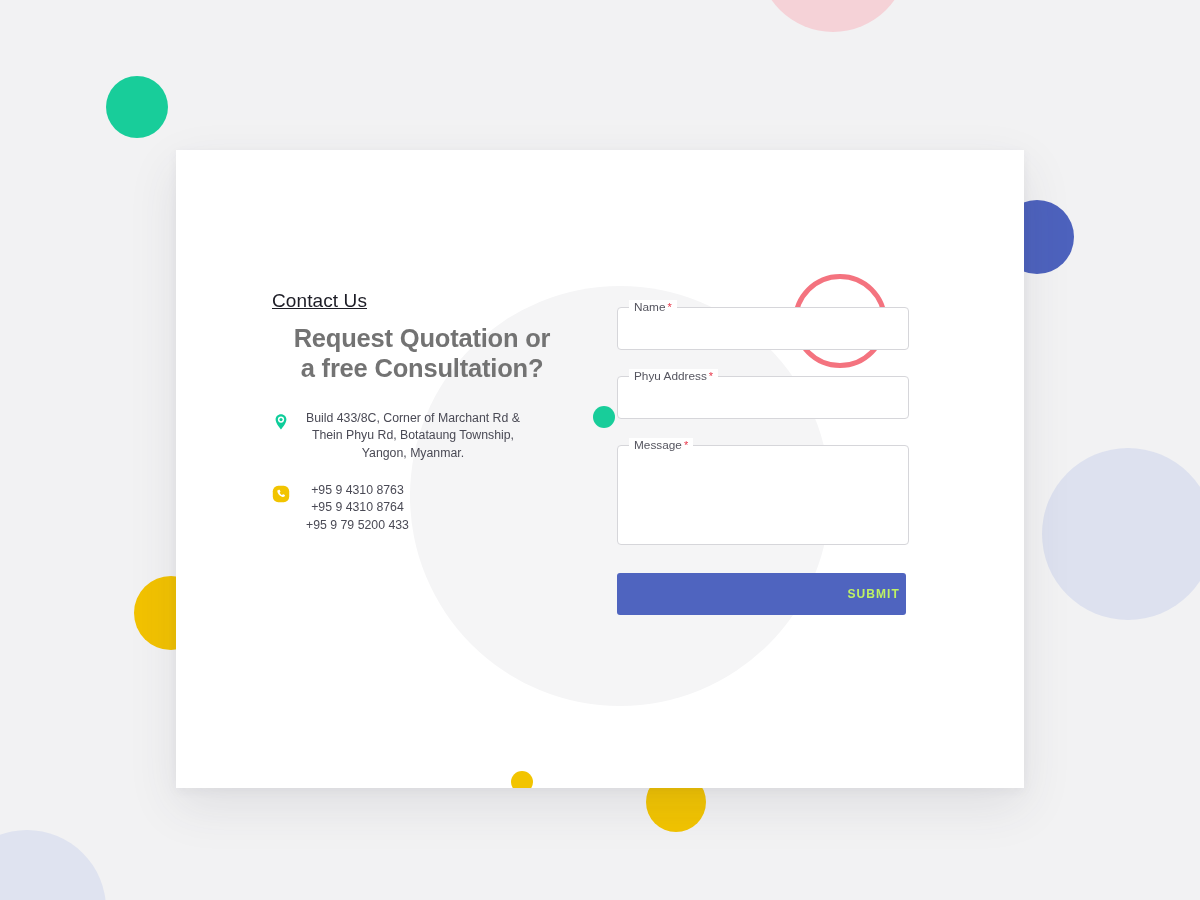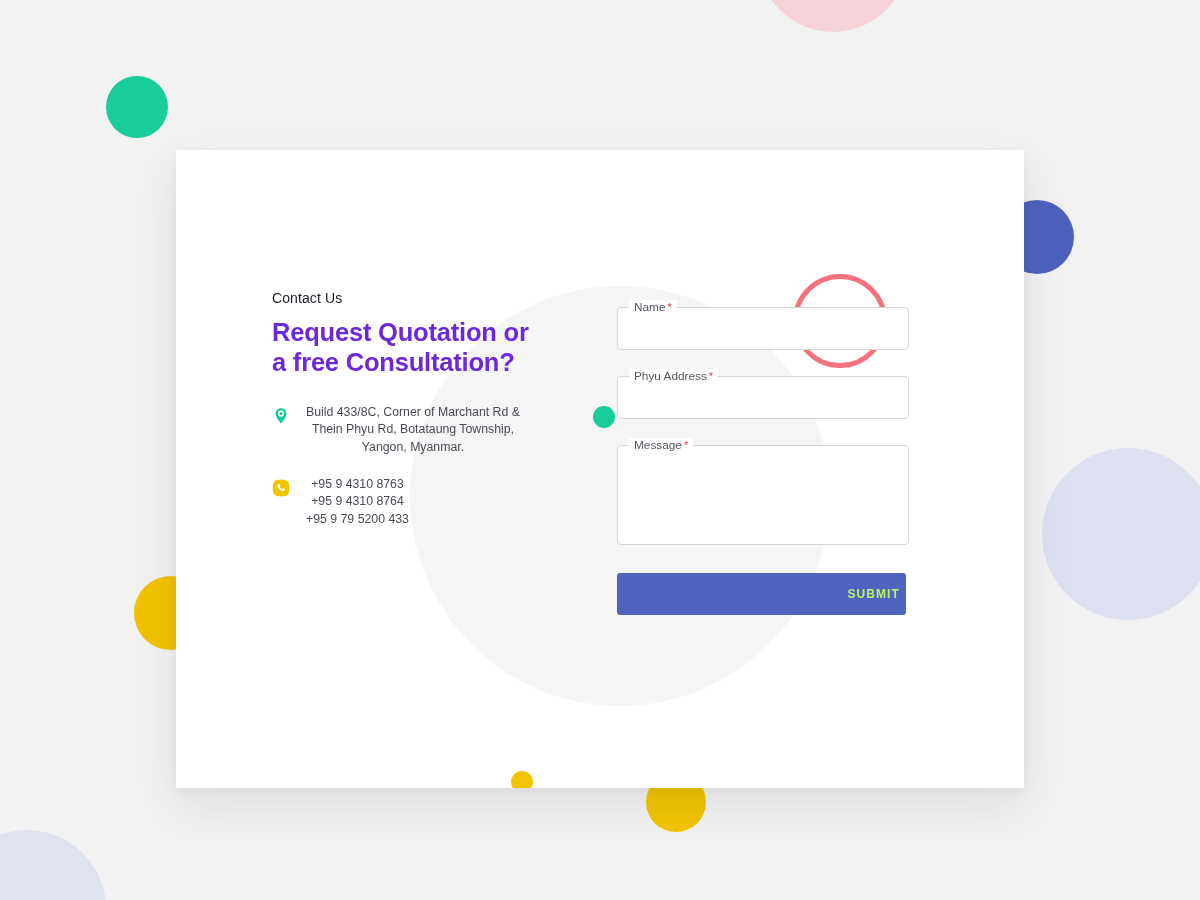--- a/index.html
+++ b/index.html
@@ -95,34 +95,36 @@
   }
 
   #left-col {
     position: absolute;
     left: 96px;
     top: 140px;
     width: 300px;
   }
 
   .eyebrow {
-    font-size: 14px;
+    font-size: 19px;
     color: #1d1d26;
     letter-spacing: .1px;
     margin: 0 0 12px 0;
     font-weight: 400;
+    text-decoration: underline;
   }
 
   .headline {
     font-size: 25.5px;
     line-height: 1.17;
-    color: #6d28d9;
+    color: #737373;
     font-weight: 700;
     margin: 0 0 26px 0;
     letter-spacing: -0.2px;
+    text-align: center;
   }
 
   .contact-block {
     display: flex;
     align-items: flex-start;
     margin-bottom: 20px;
   }
   .contact-icon {
     flex: 0 0 auto;
     width: 18px;

